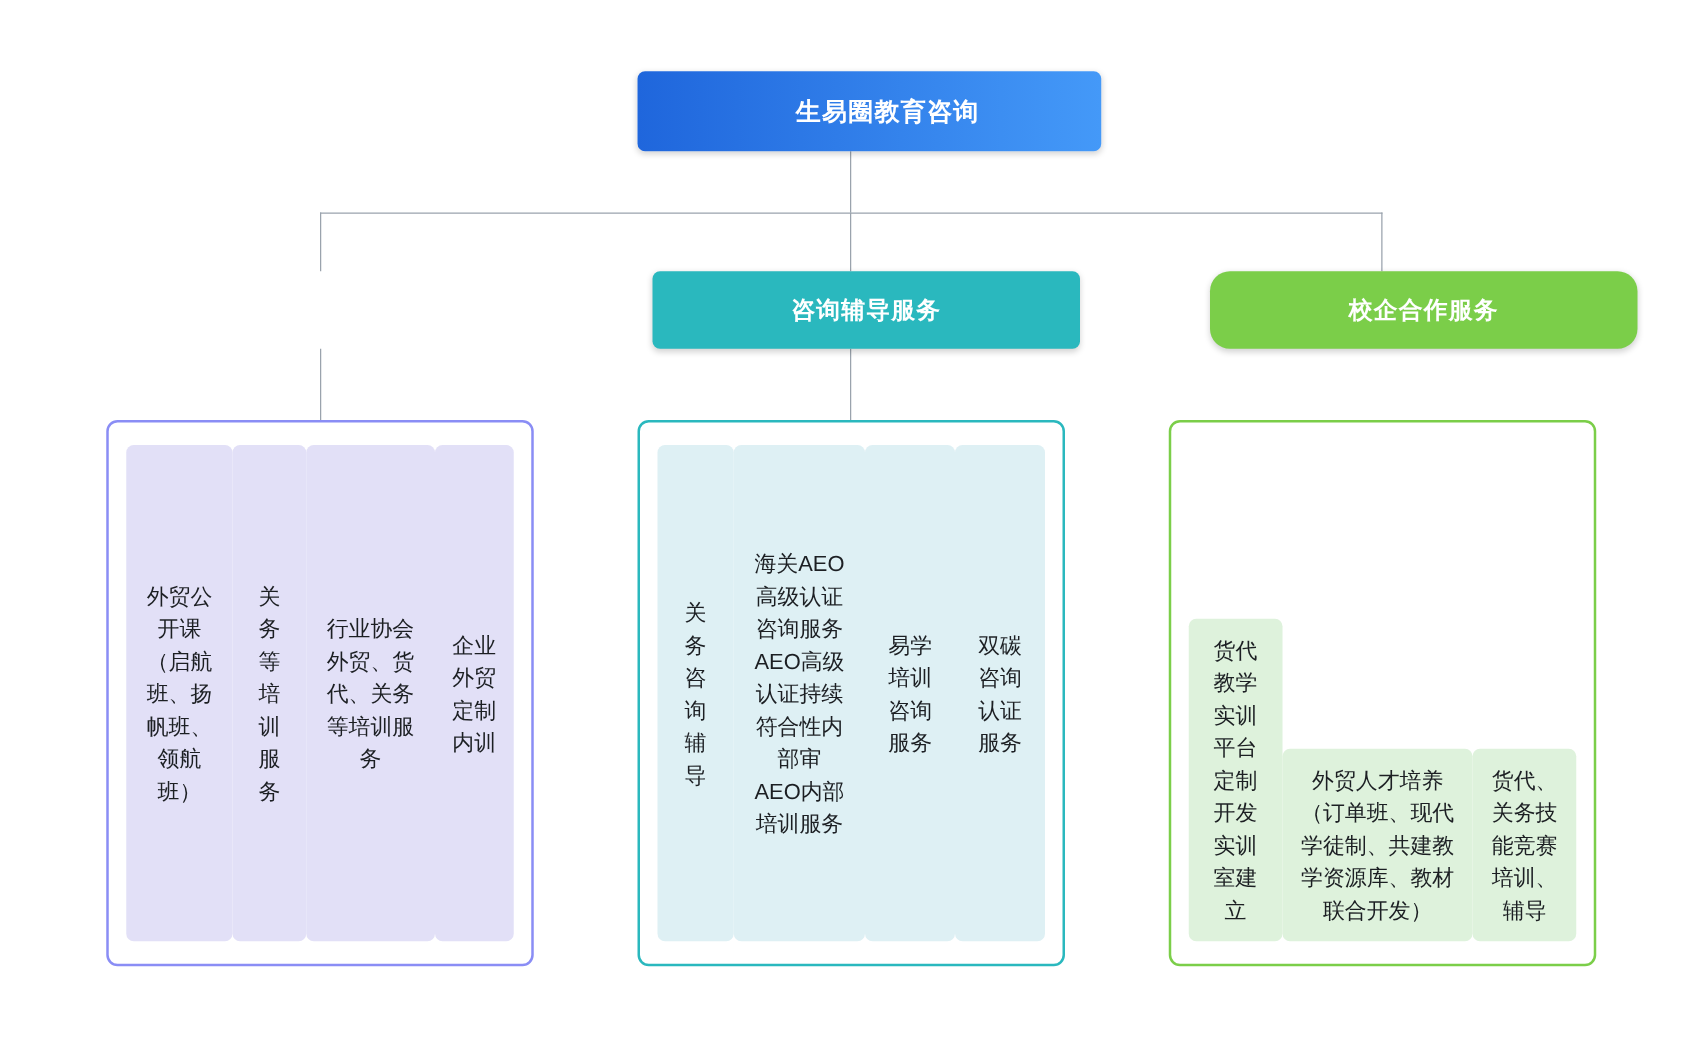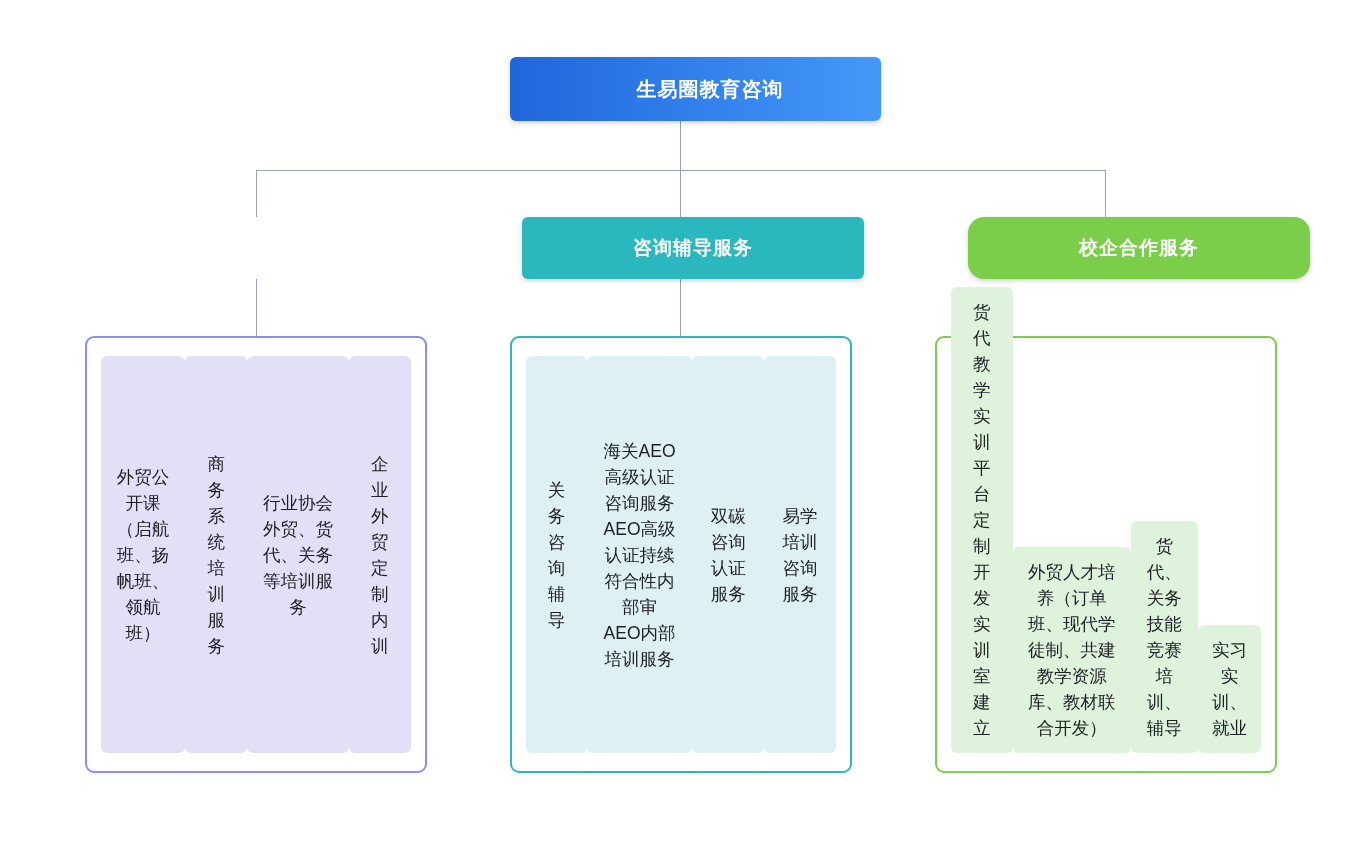--- a/index.html
+++ b/index.html
@@ -71,56 +71,53 @@
   <div class="node header" style="left: 968px; border-radius: 16px; --hdr: #7bce49; --bdr: #7bce49; --bg: #def2dc;">
     <span>校企合作服务</span>
   </div>
 
   <div class="container" style="left: 85px; --hdr: #767af0; --bdr: #8a8df5; --bg: #e2e0f7;">
     <div class="item">
       <span class="ln">外贸公开课</span>
       <span class="ln">（启航班、扬帆班、领航班）</span>
     </div>
     <div class="item">
-      <span class="ln">商务系统培训服务</span>
+      <span class="ln">关务等培训服务</span>
     </div>
     <div class="item">
       <span class="ln">行业协会外贸、货代、关务等培训服务</span>
     </div>
     <div class="item">
       <span class="ln">企业外贸定制内训</span>
     </div>
   </div>
 
   <div class="container" style="left: 510px; --hdr: #2ab8be; --bdr: #2ab8be; --bg: #def0f4;">
     <div class="item">
       <span class="ln">关务咨询辅导</span>
     </div>
     <div class="item">
       <span class="ln">海关AEO高级认证咨询服务</span>
       <span class="ln">AEO高级认证持续符合性内部审</span>
       <span class="ln">AEO内部培训服务</span>
     </div>
     <div class="item">
-      <span class="ln">双碳咨询认证服务</span>
+      <span class="ln">易学培训咨询服务</span>
     </div>
     <div class="item">
-      <span class="ln">易学培训咨询服务</span>
+      <span class="ln">双碳咨询认证服务</span>
     </div>
   </div>
 
   <div class="container" style="left: 935px; align-items: flex-end; --hdr: #7bce49; --bdr: #7bce49; --bg: #def2dc;">
     <div class="item">
       <span class="ln">货代教学实训平台定制开发</span>
       <span class="ln">实训室建立</span>
     </div>
     <div class="item">
       <span class="ln">外贸人才培养（订单班、现代学徒制、共建教学资源库、教材联合开发）</span>
     </div>
     <div class="item">
       <span class="ln">货代、关务技能竞赛培训、辅导</span>
     </div>
-    <div class="item">
-      <span class="ln">实习实训、就业</span>
-    </div>
   </div>
 
 </div>
 
 </body></html>

